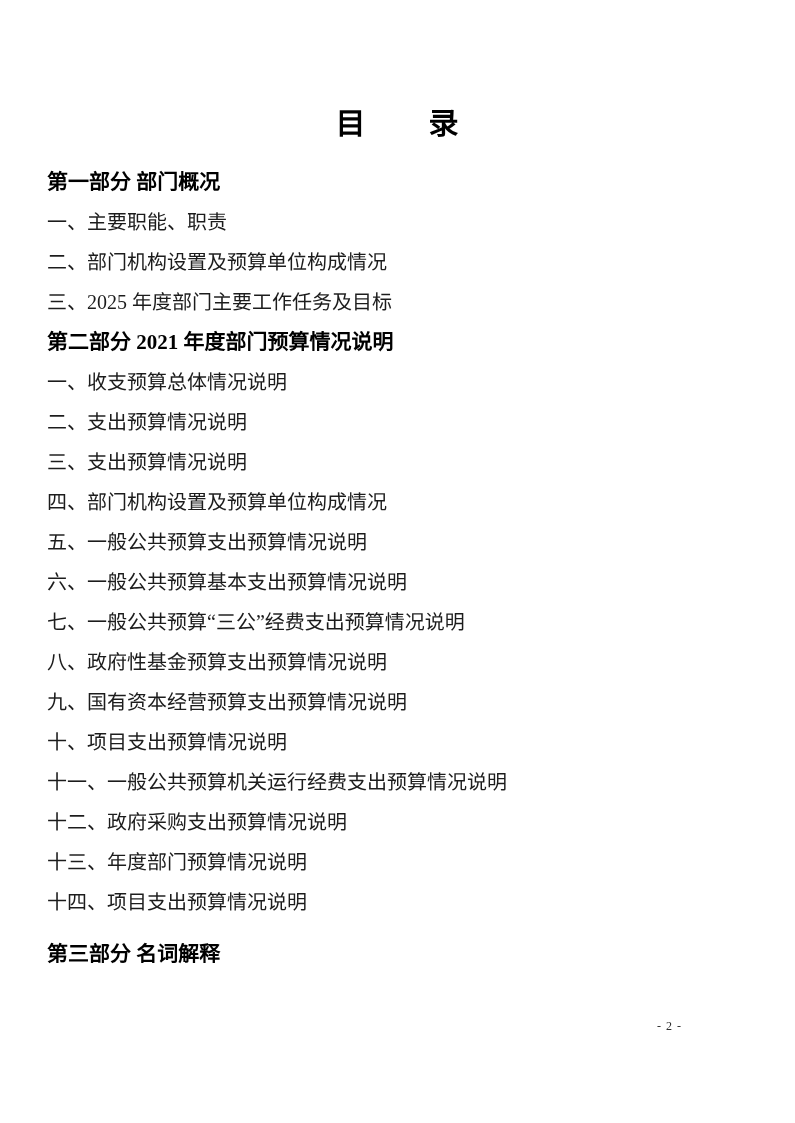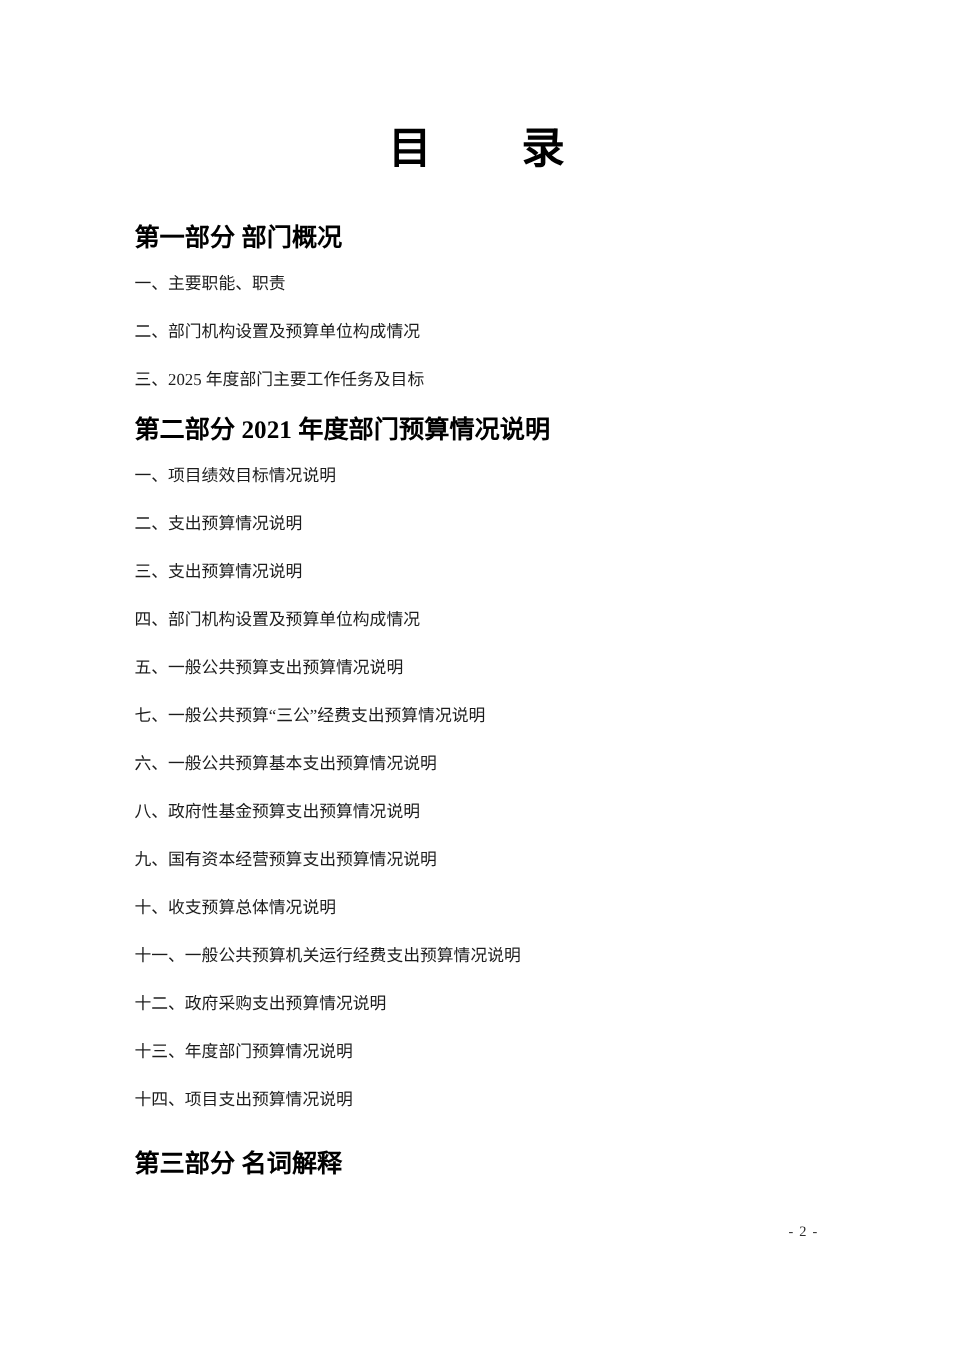--- a/index.html
+++ b/index.html
@@ -13,43 +13,43 @@
     height: 1123px;
     background: #ffffff;
     overflow: hidden;
     font-family: "Liberation Serif", "DejaVu Serif", serif;
     color: #000000;
   }
   .doc-title {
     margin: 0;
     padding-top: 106px;
     text-align: center;
-    font-size: 36px;
+    font-size: 30px;
     line-height: 36px;
     font-weight: 700;
     letter-spacing: 1px;
     color: #000000;
   }
   .toc {
-    margin-top: 36px;
-    padding-left: 112px;
+    margin-top: 20px;
+    padding-left: 47px;
     padding-right: 60px;
   }
   .toc-heading {
     font-size: 21px;
     line-height: 40px;
     font-weight: 700;
     color: #000000;
     white-space: nowrap;
   }
   .toc > .toc-heading:last-child {
     margin-top: 12px;
   }
   .toc-item {
-    font-size: 14px;
+    font-size: 20px;
     line-height: 40px;
     font-weight: 400;
     color: #1c1c1c;
     white-space: nowrap;
   }
   .page-number {
     position: absolute;
     right: 113px;
     bottom: 91px;
     font-size: 12px;
@@ -64,30 +64,30 @@
 
 <div class="page">
   <h1 class="doc-title">目　　录</h1>
 
   <div class="toc">
       <div class="toc-heading">第一部分 部门概况</div>
       <div class="toc-item">一、主要职能、职责</div>
       <div class="toc-item">二、部门机构设置及预算单位构成情况</div>
       <div class="toc-item">三、2025 年度部门主要工作任务及目标</div>
       <div class="toc-heading">第二部分 2021 年度部门预算情况说明</div>
-      <div class="toc-item">一、项目绩效目标情况说明</div>
+      <div class="toc-item">一、收支预算总体情况说明</div>
       <div class="toc-item">二、支出预算情况说明</div>
       <div class="toc-item">三、支出预算情况说明</div>
       <div class="toc-item">四、部门机构设置及预算单位构成情况</div>
       <div class="toc-item">五、一般公共预算支出预算情况说明</div>
+      <div class="toc-item">六、一般公共预算基本支出预算情况说明</div>
       <div class="toc-item">七、一般公共预算“三公”经费支出预算情况说明</div>
-      <div class="toc-item">六、一般公共预算基本支出预算情况说明</div>
       <div class="toc-item">八、政府性基金预算支出预算情况说明</div>
       <div class="toc-item">九、国有资本经营预算支出预算情况说明</div>
-      <div class="toc-item">十、收支预算总体情况说明</div>
+      <div class="toc-item">十、项目支出预算情况说明</div>
       <div class="toc-item">十一、一般公共预算机关运行经费支出预算情况说明</div>
       <div class="toc-item">十二、政府采购支出预算情况说明</div>
       <div class="toc-item">十三、年度部门预算情况说明</div>
       <div class="toc-item">十四、项目支出预算情况说明</div>
       <div class="toc-heading">第三部分 名词解释</div>
     </div>
 
   <div class="page-number">- 2 -</div>
 </div>
 

